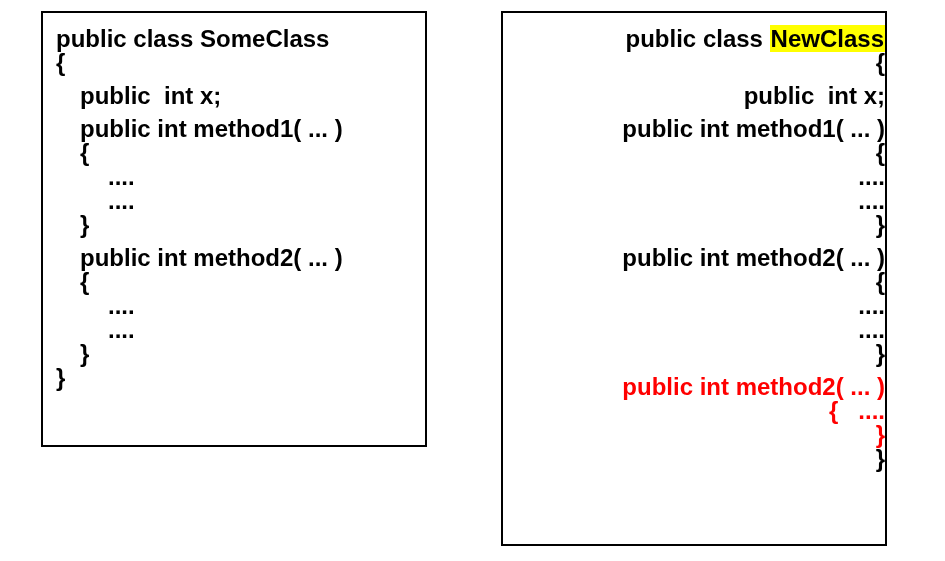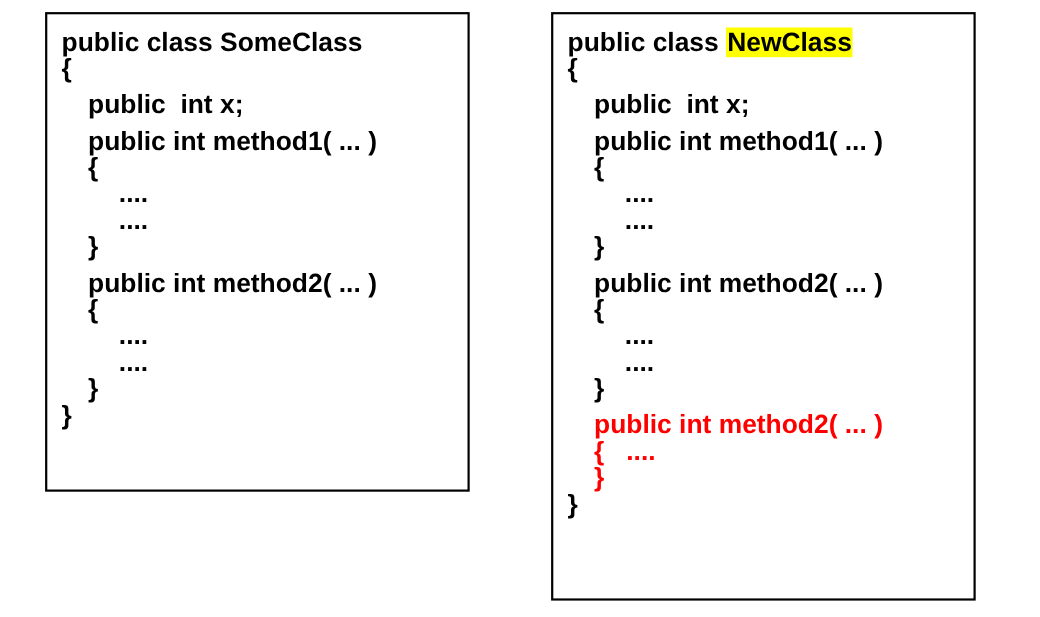--- a/index.html
+++ b/index.html
@@ -89,21 +89,21 @@
       <div class="code-line ind-1 gap-lg">public int method2( ... )</div>
       <div class="code-line ind-1 gap-sm">{</div>
       <div class="code-line ind-2 gap-sm">....</div>
       <div class="code-line ind-2 gap-sm">....</div>
       <div class="code-line ind-1 gap-sm">}</div>
       <div class="code-line ind-0 gap-sm">}</div>
     </div>
 </div>
 
 <div class="code-box" id="box-subclass">
-  <div class="code-lines" id="lines-subclass" style="padding-top: 14px;">
+  <div class="code-lines" id="lines-subclass" style="padding-top: 14px; text-align: right;">
     <div class="code-line ind-0"><span>public class </span><span class="highlight">NewClass</span></div>
   <div class="code-line ind-0 gap-sm">{</div>
       <div class="code-line ind-1 gap-lg">public  int x;</div>
       <div class="code-line ind-1 gap-lg">public int method1( ... )</div>
       <div class="code-line ind-1 gap-sm">{</div>
       <div class="code-line ind-2 gap-sm">....</div>
       <div class="code-line ind-2 gap-sm">....</div>
       <div class="code-line ind-1 gap-sm">}</div>
       <div class="code-line ind-1 gap-lg">public int method2( ... )</div>
       <div class="code-line ind-1 gap-sm">{</div>

